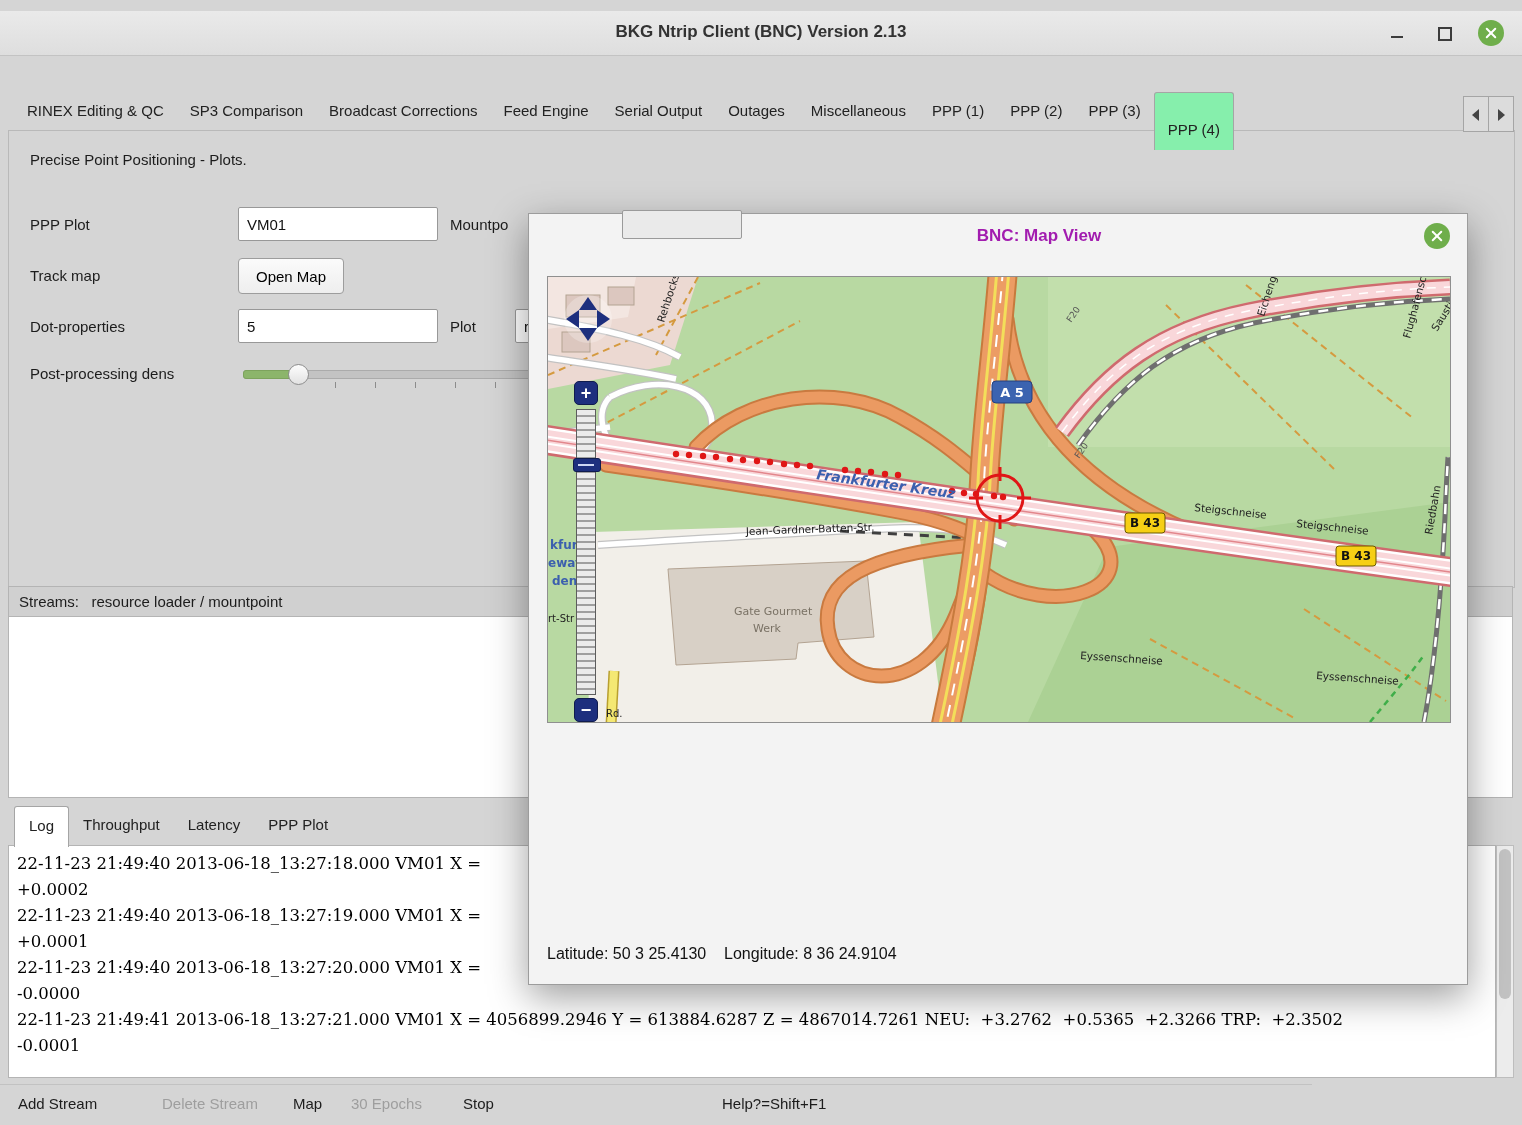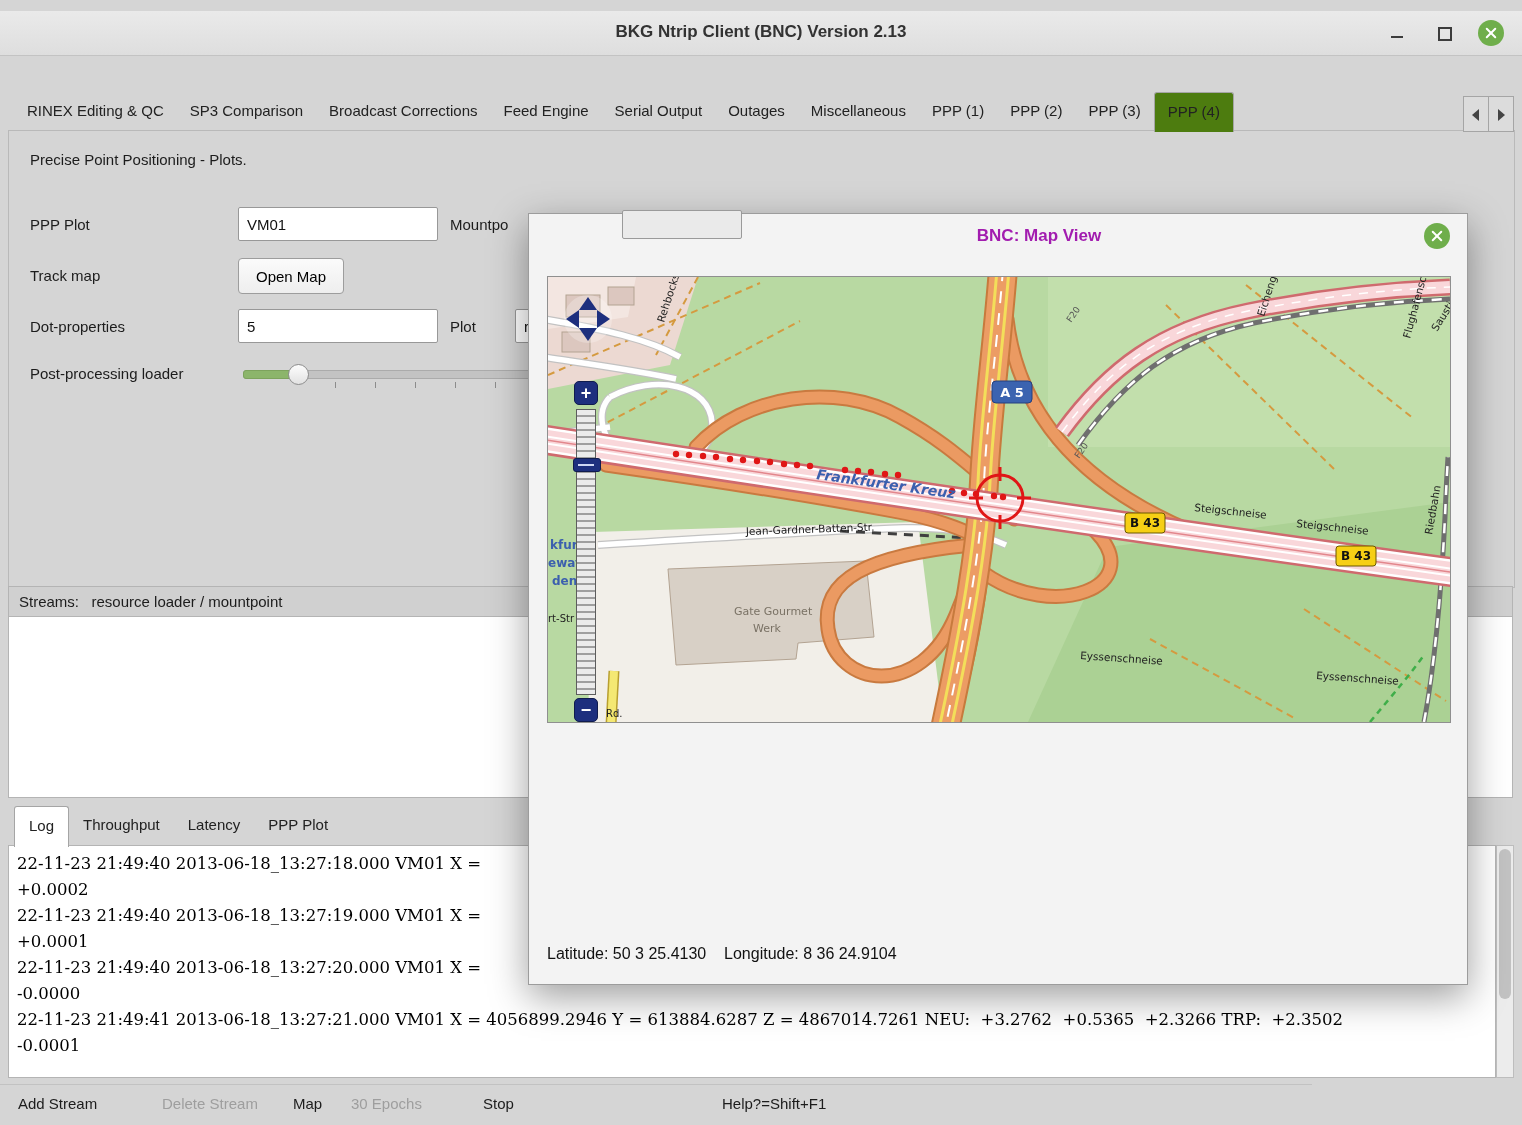--- a/index.html
+++ b/index.html
@@ -18,22 +18,22 @@
   .x1{transform:rotate(45deg);} .x2{transform:rotate(-45deg);}
 
   
   .menubar{position:absolute;top:44px;left:0;width:1522px;height:34px;}
   .menu-item{display:inline-block;padding:7px 12px;font-size:15px;cursor:pointer;}
   .menu-item::first-letter{text-decoration:underline;}
 
   
   .tabbar{position:absolute;top:94px;left:14px;height:37px;display:flex;z-index:2;}
   .tab{padding:8px 13px 0 13px;font-size:15px;height:29px;color:#222;cursor:pointer;white-space:nowrap;}
-  .tab.active{background:#4d7c0f;border:1px solid #a5a5a5;border-bottom:none;border-radius:3px 3px 0 0;
-              margin-top:-2px;padding-top:10px;z-index:3;}
+  .tab.active{background:#86efac;border:1px solid #a5a5a5;border-bottom:none;border-radius:3px 3px 0 0;
+              margin-top:-2px;padding-top:28px;z-index:3;}
   .tabscroll{position:absolute;top:96px;width:24px;height:34px;background:#dcdcdc;border:1px solid #a5a5a5;
              z-index:2;cursor:pointer;}
   .arrow-left,.arrow-right{position:absolute;top:12px;width:0;height:0;border-top:6px solid transparent;border-bottom:6px solid transparent;}
   .arrow-left{left:8px;border-right:7px solid #444;}
   .arrow-right{left:9px;border-left:7px solid #444;}
   .pane-frame{position:absolute;left:8px;top:130px;width:1505px;height:456px;border:1px solid #b9b9b9;}
 
   
   .form-label{position:absolute;font-size:15px;color:#1c1c1c;}
   .qt-input{position:absolute;height:34px;background:#ffffff;border:1px solid #989898;border-radius:2px;
@@ -140,21 +140,21 @@
   <div class="form-label" style="left:450px;top:216px;">Mountpo</div>
 
   <div class="form-label" style="left:30px;top:267px;">Track map</div>
   <button class="qt-button" style="left:238px;top:258px;">Open Map</button>
 
   <div class="form-label" style="left:30px;top:318px;">Dot-properties</div>
   <input class="qt-input" style="left: 238px; top: 309px; width: 200px;" value="5">
   <div class="form-label" style="left:450px;top:318px;">Plot</div>
   <input class="qt-input" style="left: 515px; top: 309px; width: 160px;" value="r">
 
-  <div class="form-label" style="left:30px;top:365px;">Post-processing loader</div>
+  <div class="form-label" style="left:30px;top:365px;">Post-processing dens</div>
   <div class="slider-groove"></div>
   <div class="slider-fill"></div>
   <div class="slider-tick" style="left:335px;"></div>
   <div class="slider-tick" style="left:375px;"></div>
   <div class="slider-tick" style="left:415px;"></div>
   <div class="slider-tick" style="left:455px;"></div>
   <div class="slider-tick" style="left:495px;"></div>
   <div class="slider-handle"></div>
 
   <div class="streams-header">Streams:   resource loader / mountpoint</div>
@@ -180,21 +180,21 @@
   </div>
   <div class="vscroll">
       <div class="vscroll-thumb"></div>
     </div>
 
   <div class="statusbar">
     <span class="flatbtn" style="left:18px;">Add Stream</span>
     <span class="flatbtn disabled" style="left:142px;margin-left:20px;">Delete Stream</span>
     <span class="flatbtn" style="left:293px;">Map</span>
     <span class="flatbtn disabled" style="left:351px;">30 Epochs</span>
-    <span class="flatbtn" style="left:463px;margin-left:20px;">Stop</span>
+    <span class="flatbtn" style="left:463px;">Stop</span>
     <span class="statustext" style="left:722px;">Help?=Shift+F1</span>
   </div>
 
   <div class="combo-remnant"></div>
 
   <div class="dialog">
     <div class="dialog-title">
       <div class="dialog-title-text">BNC: Map View</div>
       <div class="dialog-close">
           <span class="x1"></span>

